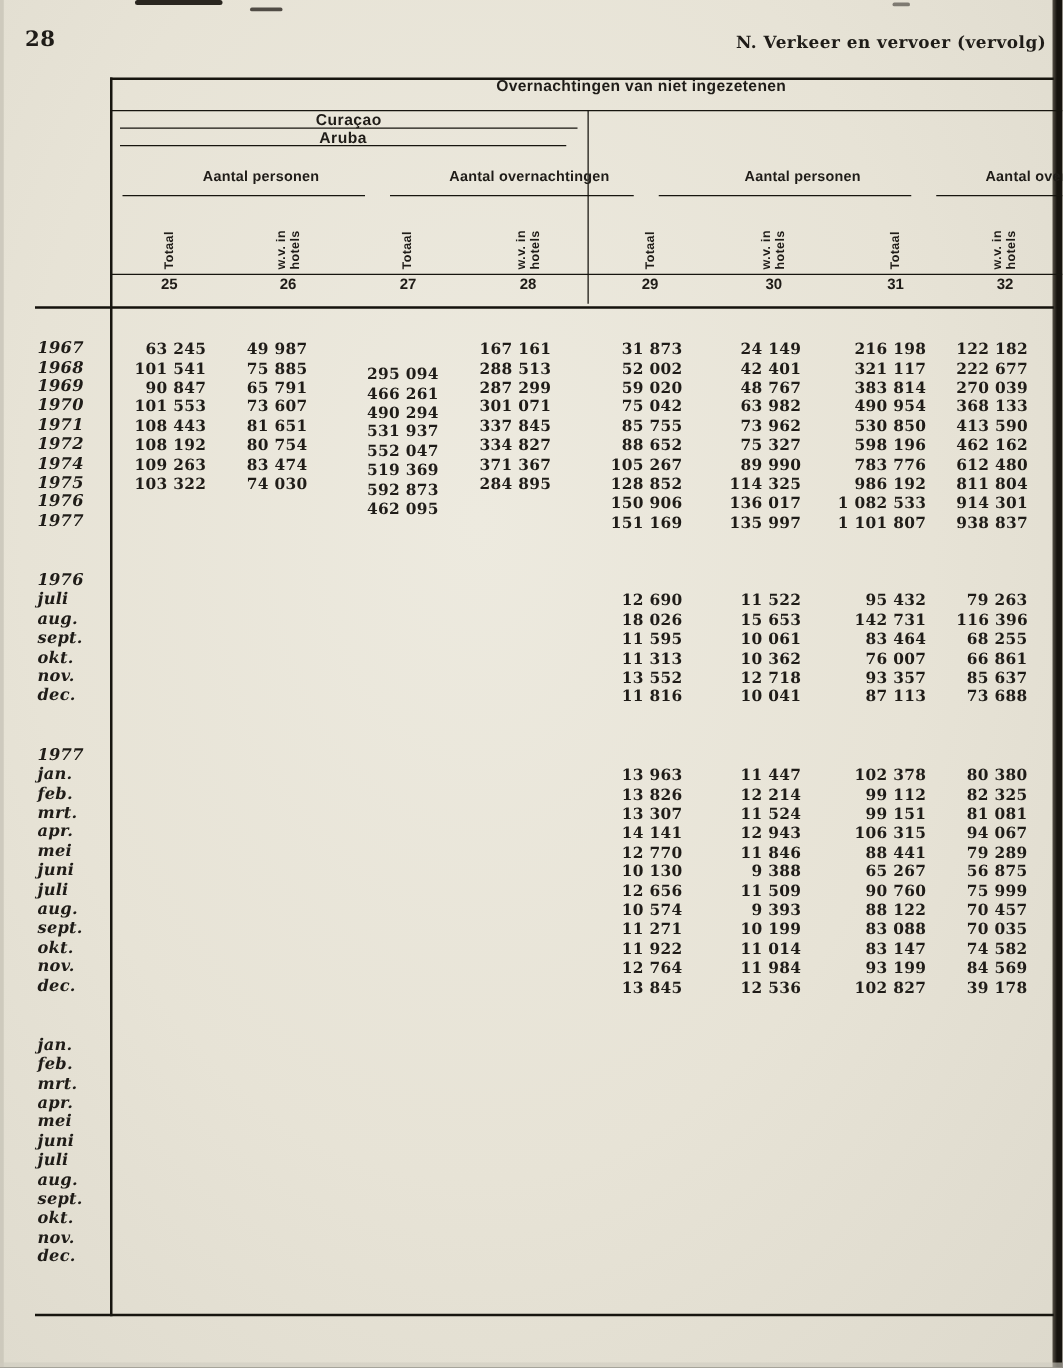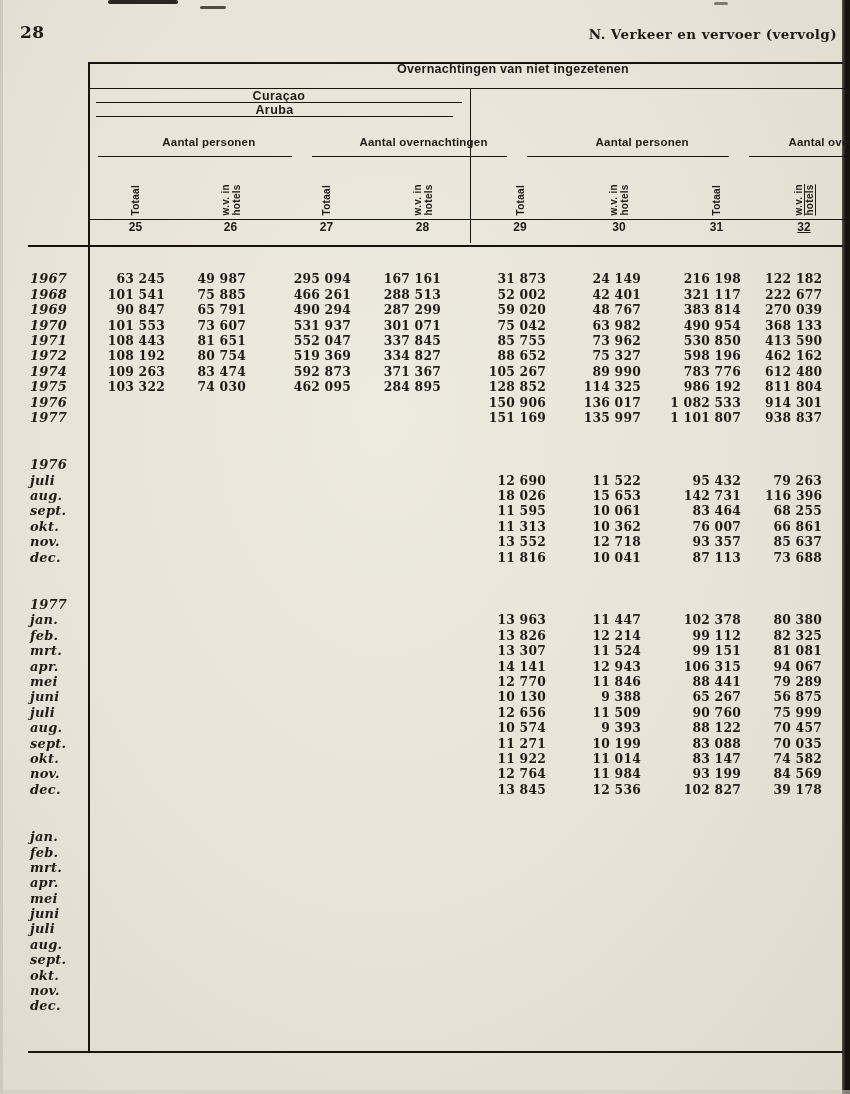--- a/index.html
+++ b/index.html
@@ -41,25 +41,25 @@
         font:700 11.5px "Liberation Sans",sans-serif;letter-spacing:.2px;padding-left:28px;}
   .group::after{content:"";position:absolute;left:10px;right:10px;bottom:0;border-bottom:1.2px solid #17150f;}
   .g1{width:190px;}.g2{width:192px;}.g3{width:198px;}.g4{width:175px;}
   .t-vlabels{display:flex;height:62px;}
   .vcell{display:flex;align-items:flex-end;justify-content:center;padding-bottom:3px;box-sizing:border-box;}
   .vlabel{writing-mode:vertical-rl;transform:rotate(180deg);white-space:pre-line;
         font:700 10px/11px "Liberation Sans",sans-serif;letter-spacing:.3px;}
   .t-colnums{display:flex;height:25px;border-top:1.3px solid #17150f;}
   .ncell{line-height:25px;text-align:center;font:700 12px "Liberation Sans",sans-serif;}
   .w1{width:95px;flex:none;}.w2{width:95px;flex:none;}.w3{width:97px;flex:none;}.w4{width:95px;flex:none;}
-  .w5{width:100px;flex:none;}.w6{width:98px;flex:none;}.w7{width:97px;flex:none;}.w8{width:78px;flex:none;text-decoration:underline;}
+  .w5{width:100px;flex:none;}.w6{width:98px;flex:none;}.w7{width:97px;flex:none;}.w8{width:78px;flex:none;}
 
   .heavy-rule{border-top:2.6px solid #14120c;width:100%;}
   .tbody{padding-top:24px;}
-  .trow{display:flex;height:15.4px;align-items:flex-end;}
+  .trow{display:flex;height:15.4px;align-items:center;}
   .rlabel{width:60px;flex:none;box-sizing:border-box;padding-left:2px;
         font:italic 700 13px "DejaVu Serif",serif;letter-spacing:.2px;white-space:nowrap;}
   .cell{box-sizing:border-box;text-align:right;white-space:nowrap;
         font:700 12.3px "DejaVu Serif",serif;letter-spacing:.25px;}
   .c1{width:95px;padding-right:18px;}
   .c2{width:95px;padding-right:32px;}
   .c3{width:97px;padding-right:24px;margin-top:40px;}
   .c4{width:95px;padding-right:29px;}
   .c5{width:100px;padding-right:24px;}
   .c6{width:98px;padding-right:27px;}

